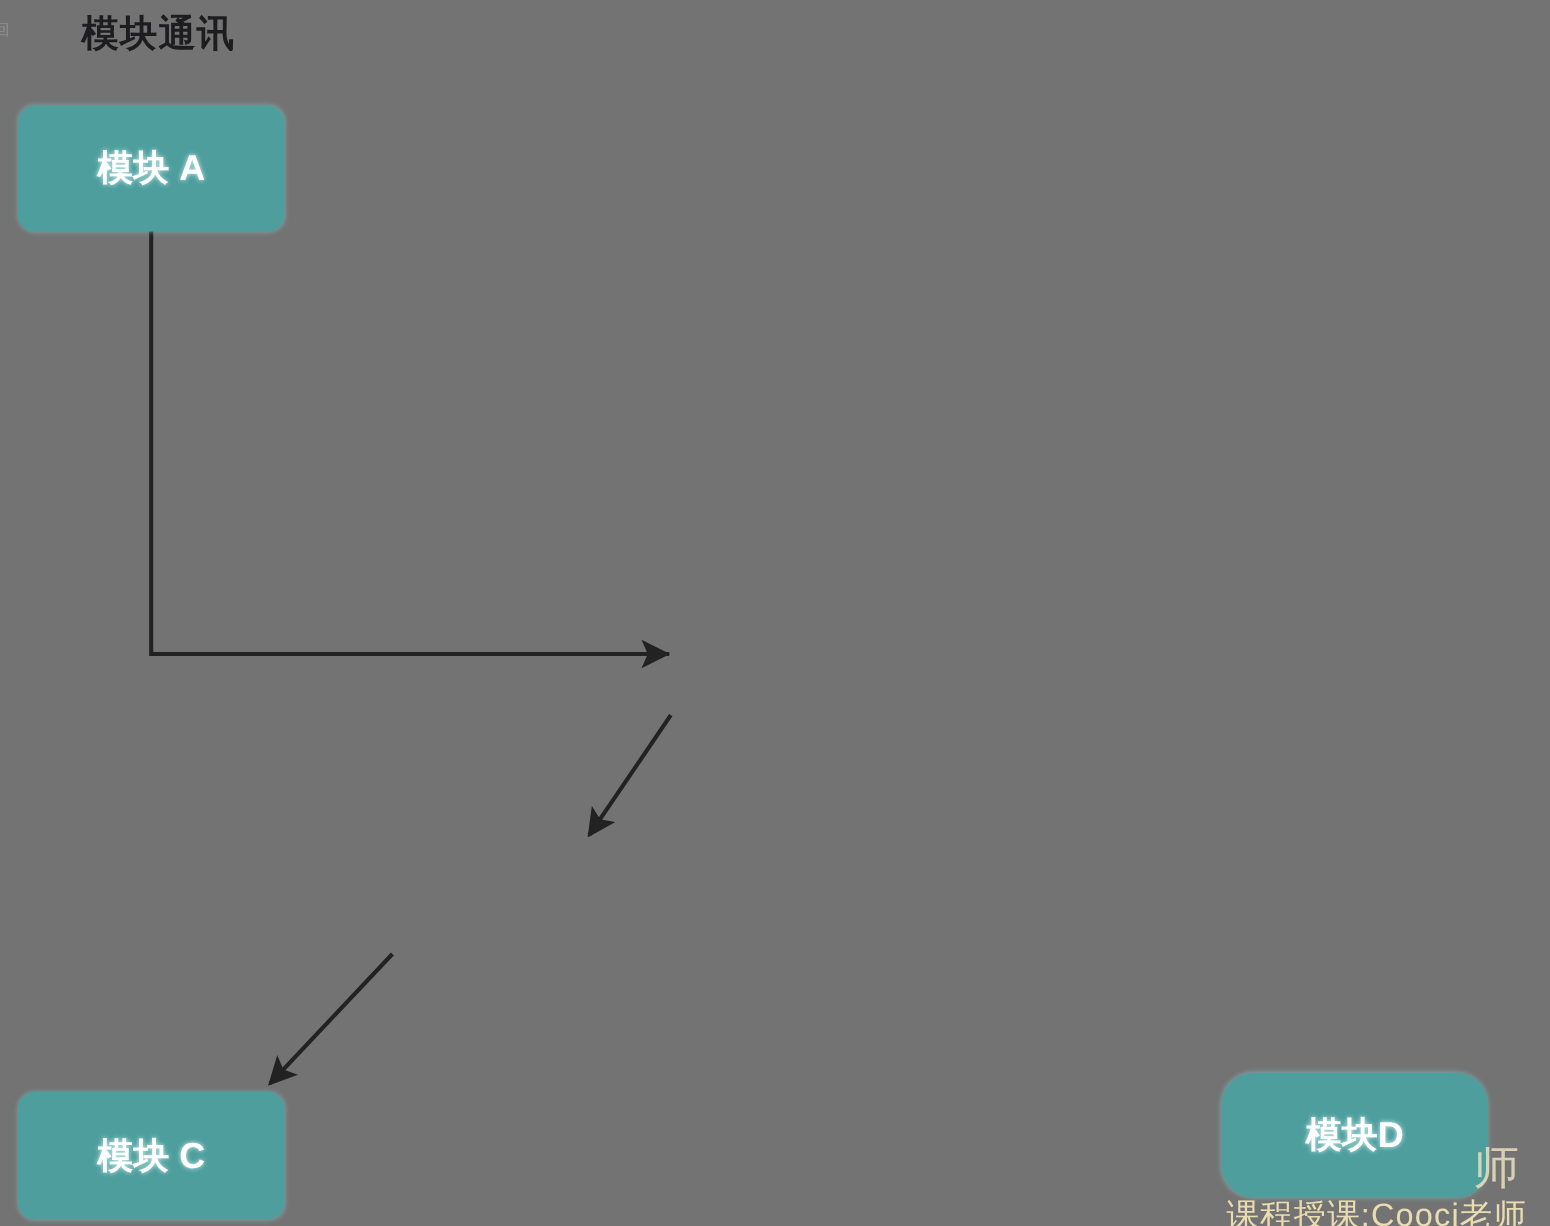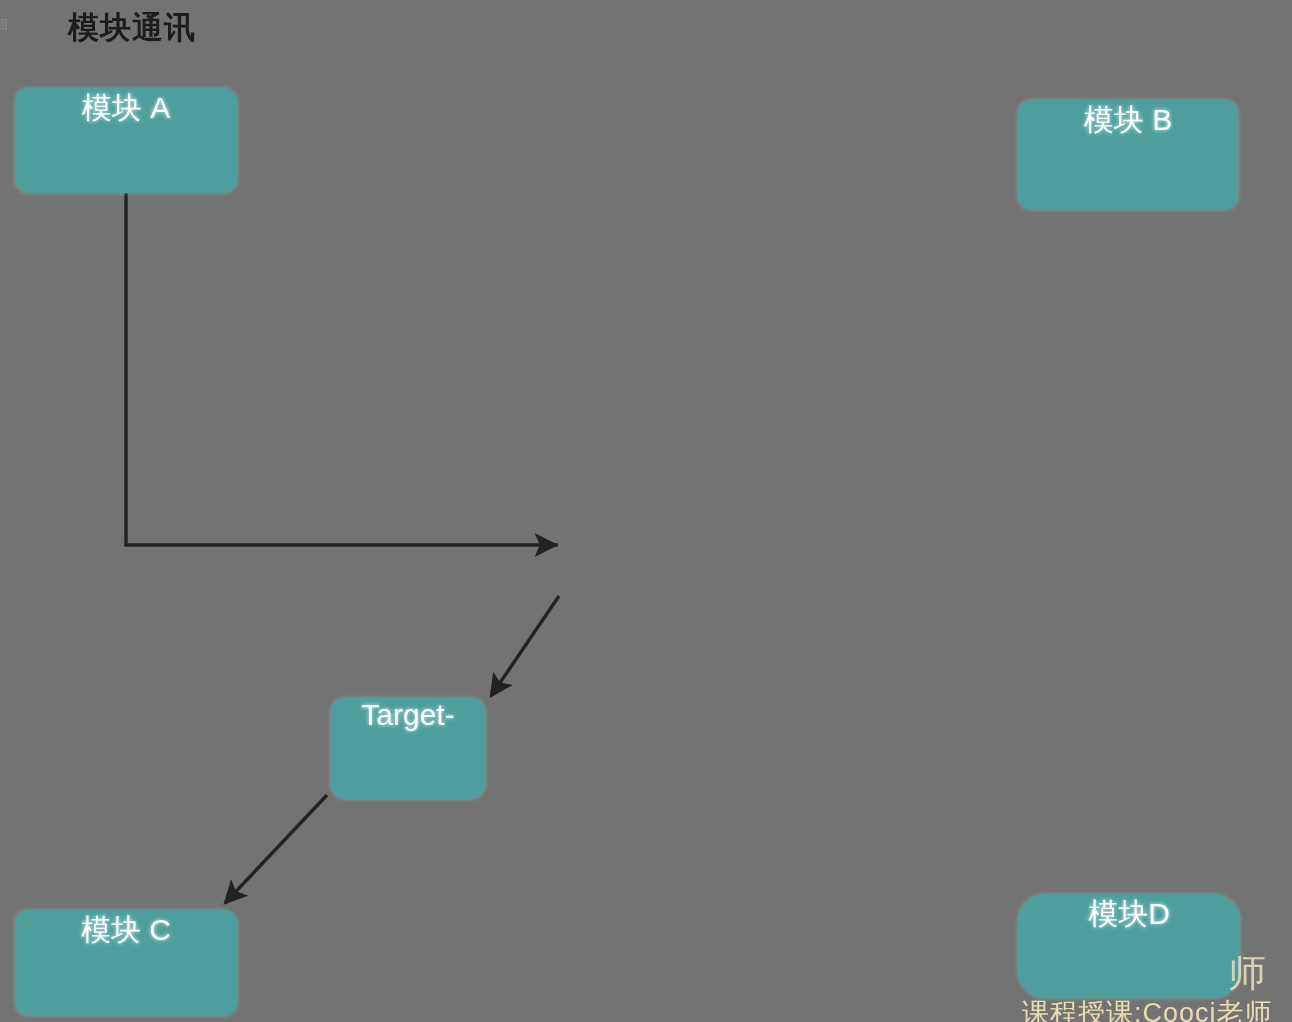--- a/index.html
+++ b/index.html
@@ -47,24 +47,25 @@
     white-space: nowrap;
   }
 
   
   .node {
     position: absolute;
     box-sizing: border-box;
     background: #4d9e9d;
     border-radius: 14px;
     display: flex;
+    align-items: center;
     justify-content: center;
     color: #ffffff;
     font-size: 30px;
-    font-weight: 400;
+    font-weight: 700;
     text-shadow: 0 0 4px rgba(230,255,255,0.85);
     box-shadow: 0 0 4px rgba(140,210,210,0.55);
     user-select: none;
   }
   .node-label {
     display: block;
     white-space: nowrap;
   }
 
   #node-module-a { left: 15px;   top: 88px;  width: 222px; height: 105px; }
@@ -134,28 +135,22 @@
 
     <g>
       <path d="M 327 795 L 225 903" fill="none" stroke="#222222" stroke-width="3.4" stroke-linecap="butt" marker-end="url(#arrowhead)"></path>
     </g>
   </svg>
 
   <div class="node" id="node-module-a" style="left: 15px; top: 88px; width: 222px; height: 105px; background: rgb(77, 158, 157); color: rgb(255, 255, 255);">
     <span class="node-label">模块 A</span>
   </div>
 
-  <div class="node" id="node-module-b" style="left: 1018px; top: 100px; width: 220px; height: 110px; background: rgb(77, 158, 157); color: rgb(255, 255, 255);">
-    <span class="node-label">模块 B</span>
-  </div>
 
 
-  <div class="node" id="node-target" style="left: 331px; top: 698px; width: 154px; height: 101px; background: rgb(77, 158, 157); color: rgb(255, 255, 255);">
-    <span class="node-label">Target-</span>
-  </div>
 
   <div class="node" id="node-module-c" style="left: 15px; top: 910px; width: 222px; height: 106px; background: rgb(77, 158, 157); color: rgb(255, 255, 255);">
     <span class="node-label">模块 C</span>
   </div>
 
   <div class="node" id="node-module-d" style="left: 1018px; top: 894px; width: 222px; height: 104px; background: rgb(77, 158, 157); color: rgb(255, 255, 255); border-radius: 27px;">
     <span class="node-label">模块D</span>
   </div>
 
   <div id="watermark-partial">师</div>

